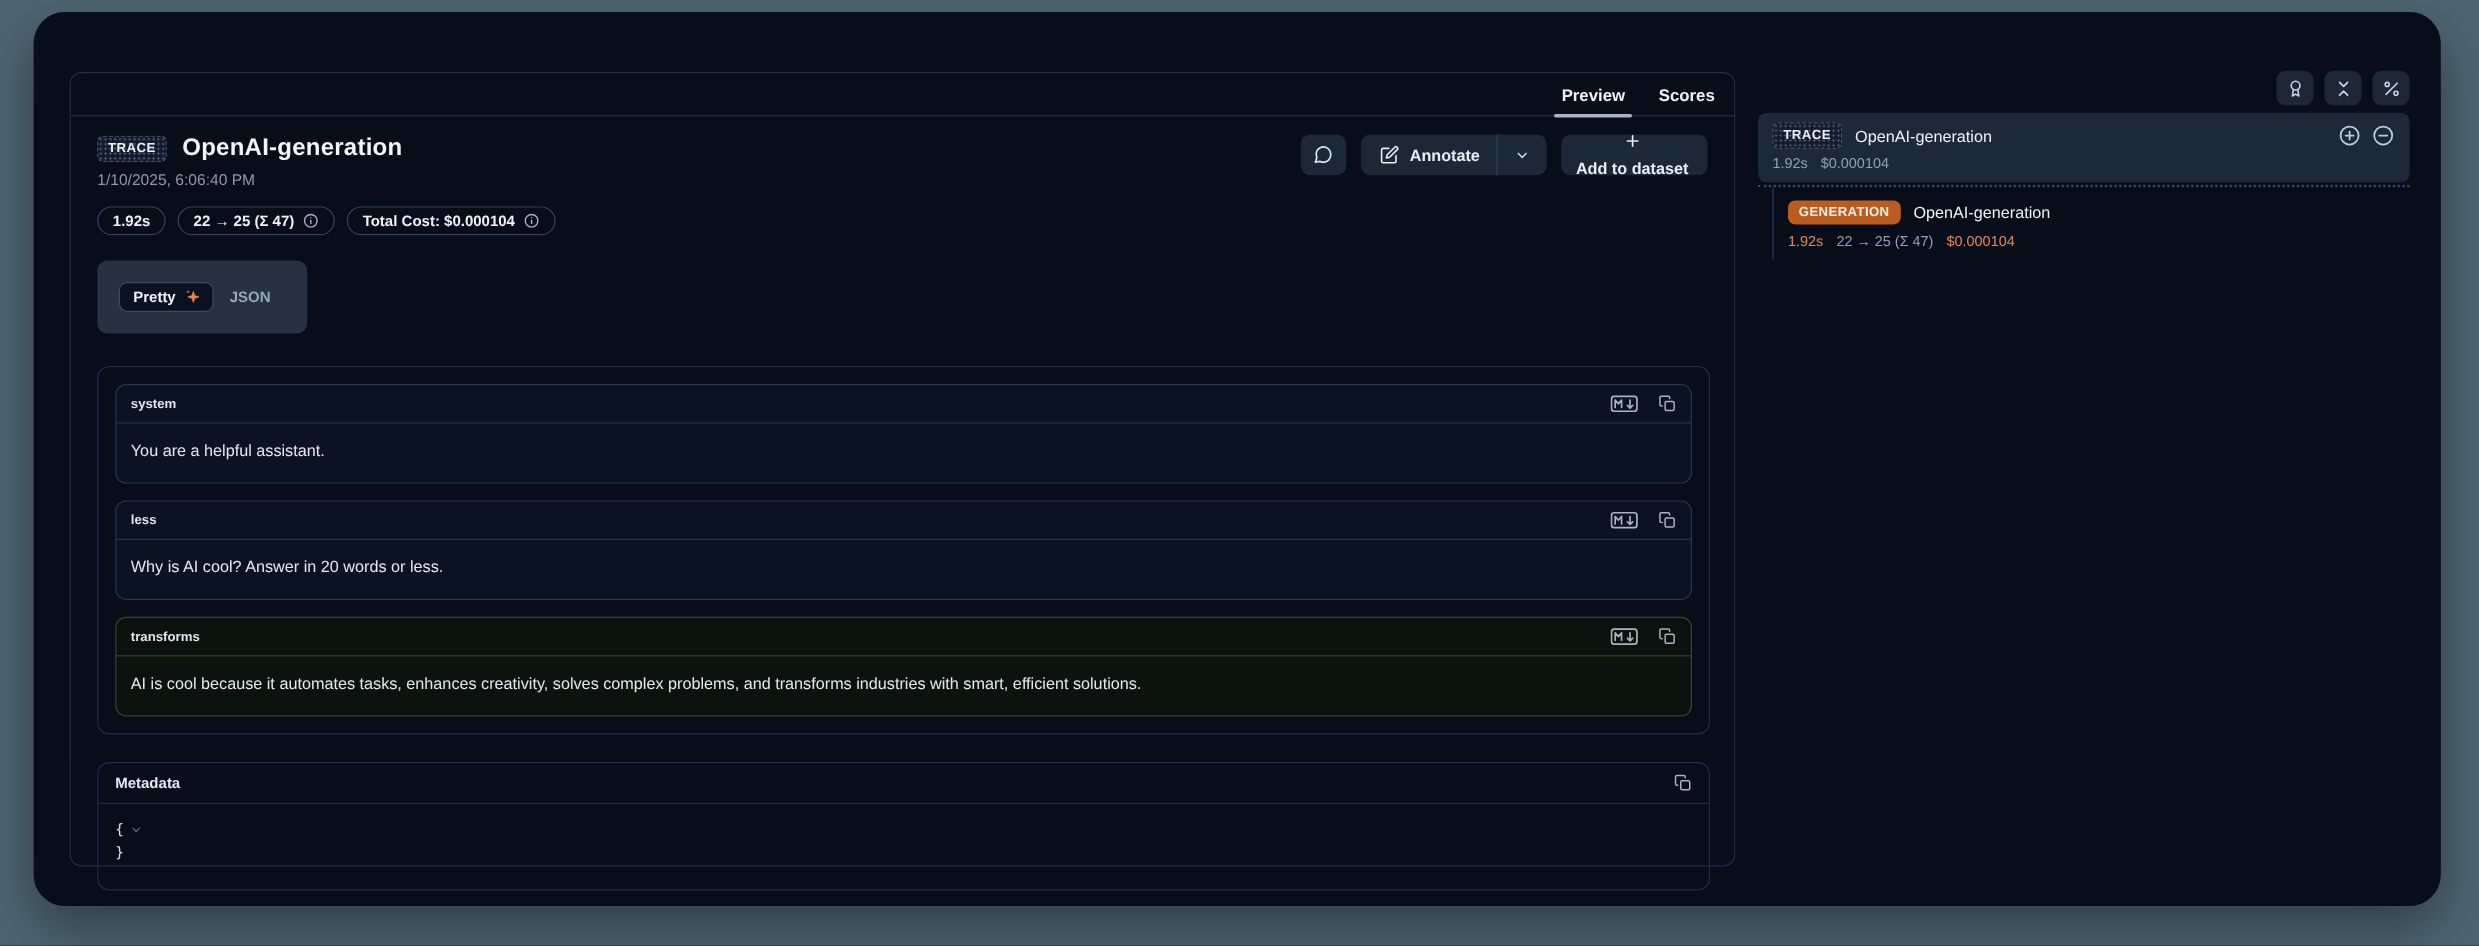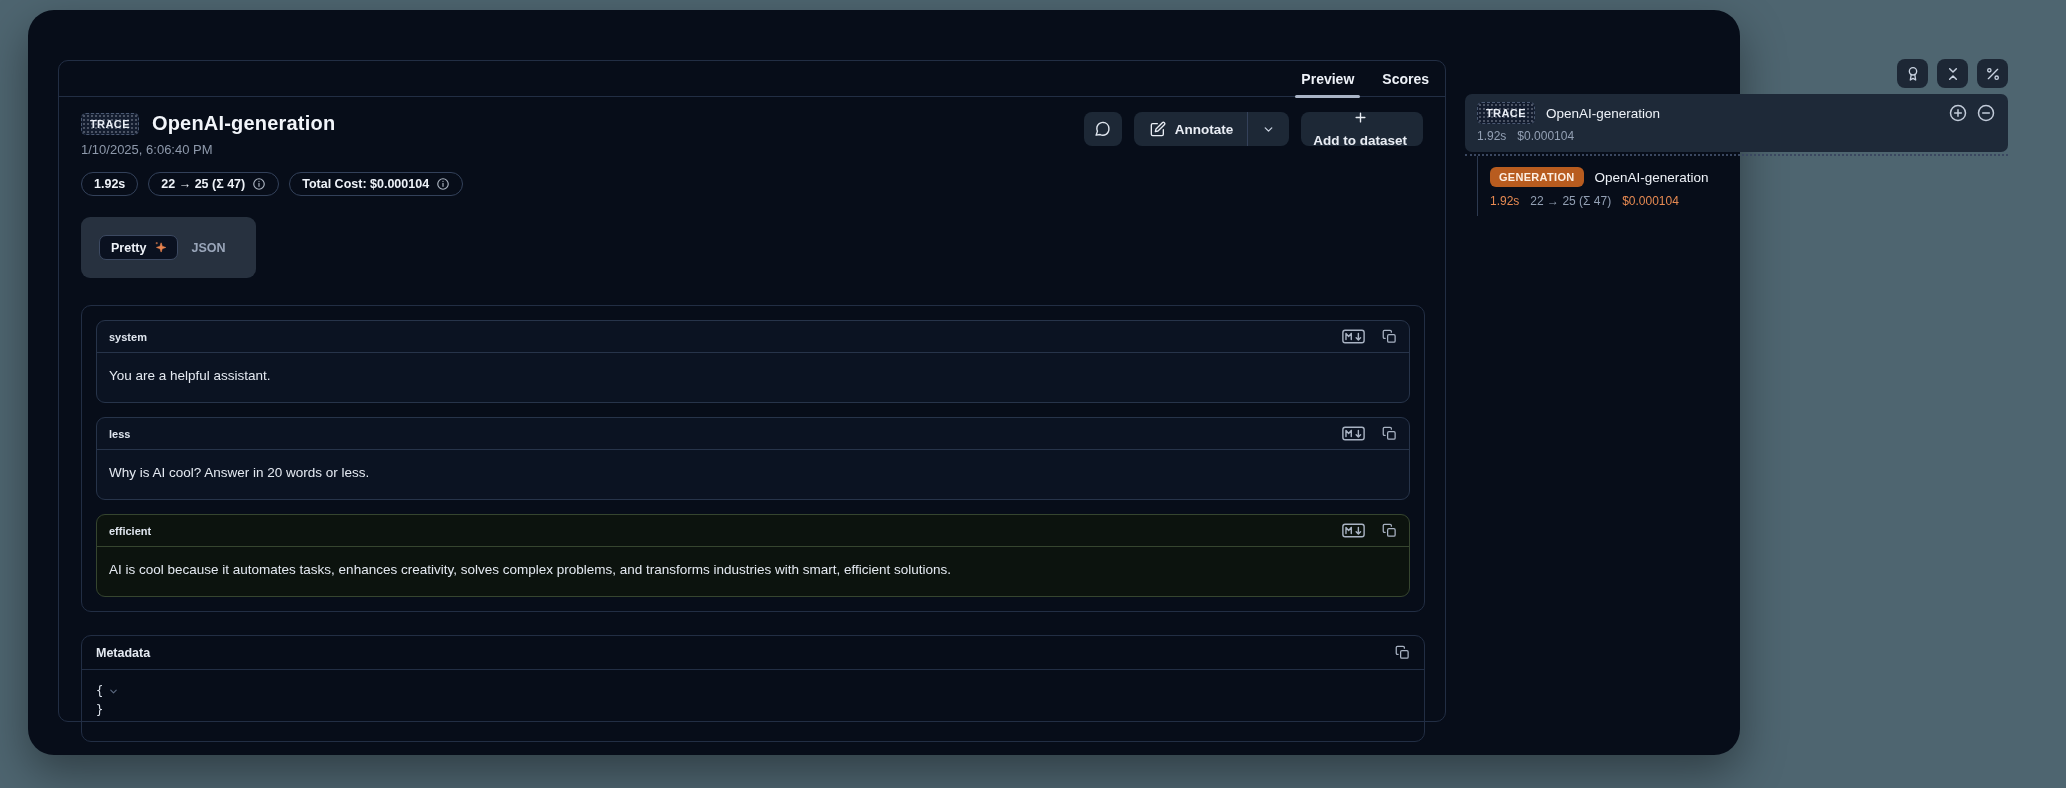--- a/index.html
+++ b/index.html
@@ -5,21 +5,21 @@
   * { margin:0; padding:0; box-sizing:border-box; }
   html,body { width:2066px; height:788px; }
   body {
     background:#4e6570;
     font-family:"Liberation Sans", sans-serif;
     color:#e9edf4;
     position:relative;
     overflow:hidden;
   }
   .window {
-    position:absolute; left:28px; top:10px; width:1712px; height:745px;
+    position:absolute; left:28px; top:10px; width:2006px; height:745px;
     background:#070d19; border-radius:26px;
     box-shadow:0 18px 45px rgba(0,0,0,.38);
   }
 
   
   .main-panel {
     position:absolute; left:30px; top:50px; width:1388px; height:662px;
     border:1px solid #222e44; border-radius:10px;
   }
   .panel-header {
@@ -257,21 +257,21 @@
                   <path d="M5 15H4a2 2 0 0 1-2-2V4a2 2 0 0 1 2-2h9a2 2 0 0 1 2 2v1"></path>
                 </svg>
               </span>
             </span>
           </div>
           <div class="msg-content">Why is AI cool? Answer in 20 words or less.</div>
         </div>
 
         <div class="msg-card assistant">
           <div class="msg-header">
-            <span class="msg-role">efficient</span>
+            <span class="msg-role">transforms</span>
             <span class="msg-icons">
               <span>
                 <svg width="23" height="15" viewBox="0 0 26 16" fill="none" stroke="#a9b3c3" stroke-width="1.6" stroke-linecap="round" stroke-linejoin="round">
                   <rect x="1" y="1" width="24" height="14" rx="2.5"></rect>
                   <path d="M4.5 11.5V4.5l3 3.5 3-3.5v7"></path>
                   <path d="M18.5 4.5v7M16 9.5l2.5 2.5L21 9.5"></path>
                 </svg>
               </span>
               <span>
                 <svg width="15" height="15" viewBox="0 0 24 24" fill="none" stroke="#a9b3c3" stroke-width="2" stroke-linecap="round" stroke-linejoin="round">

